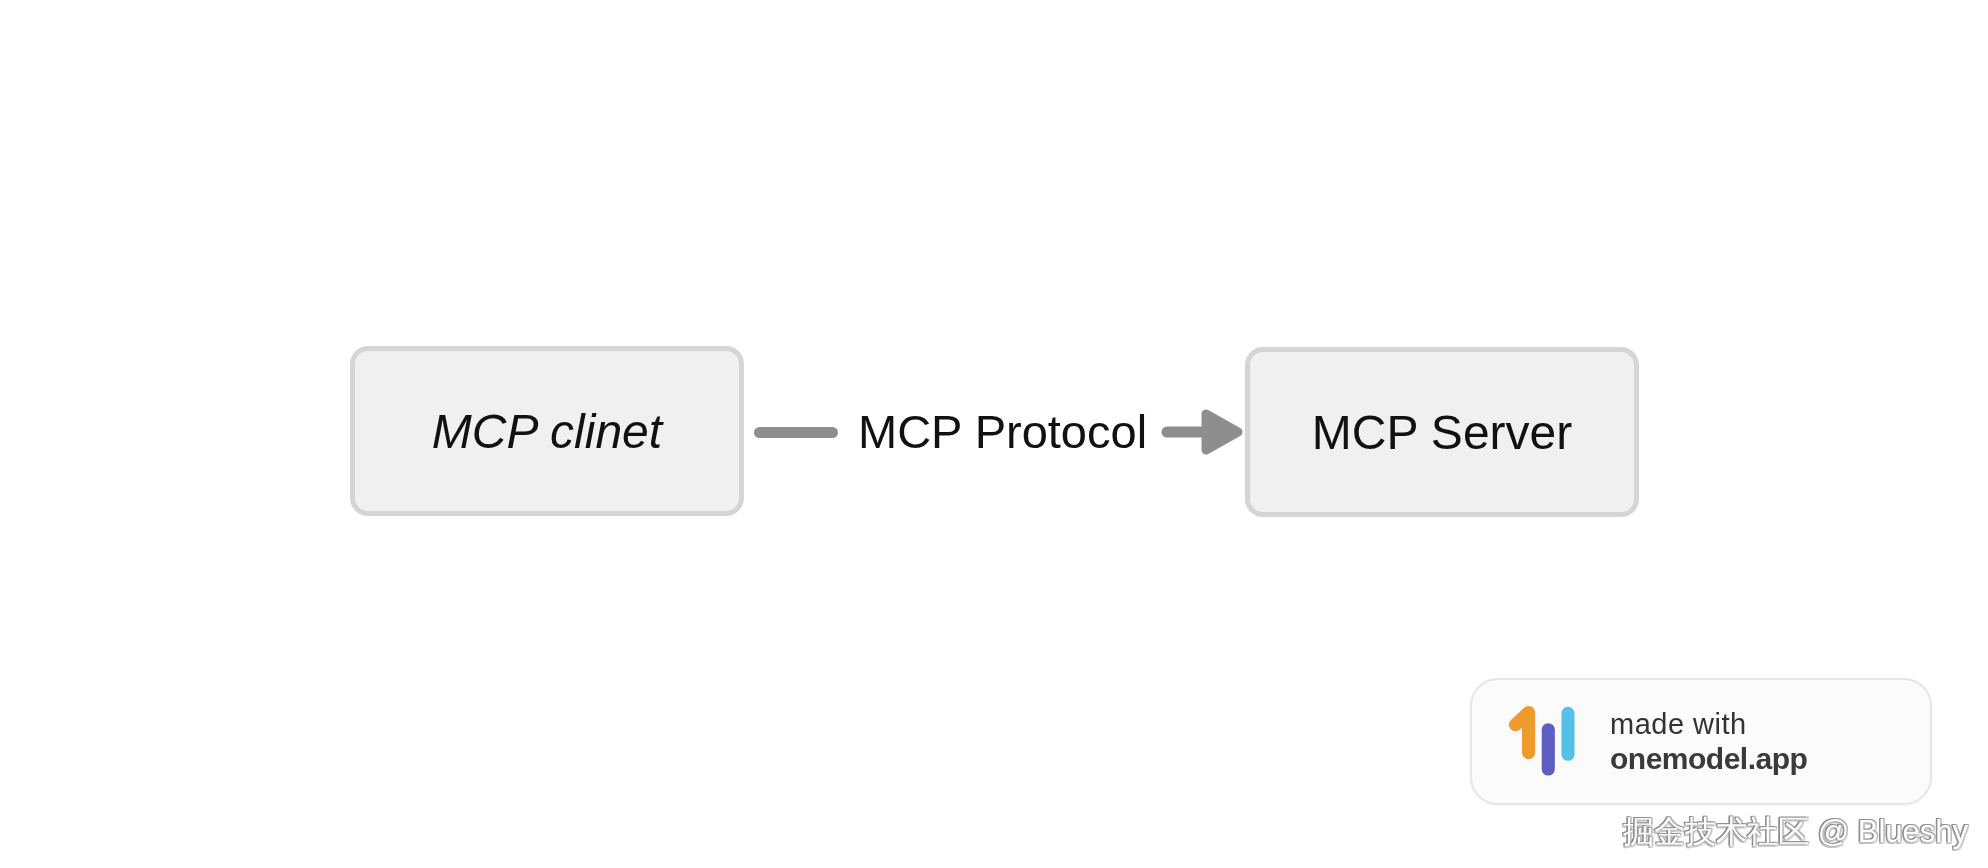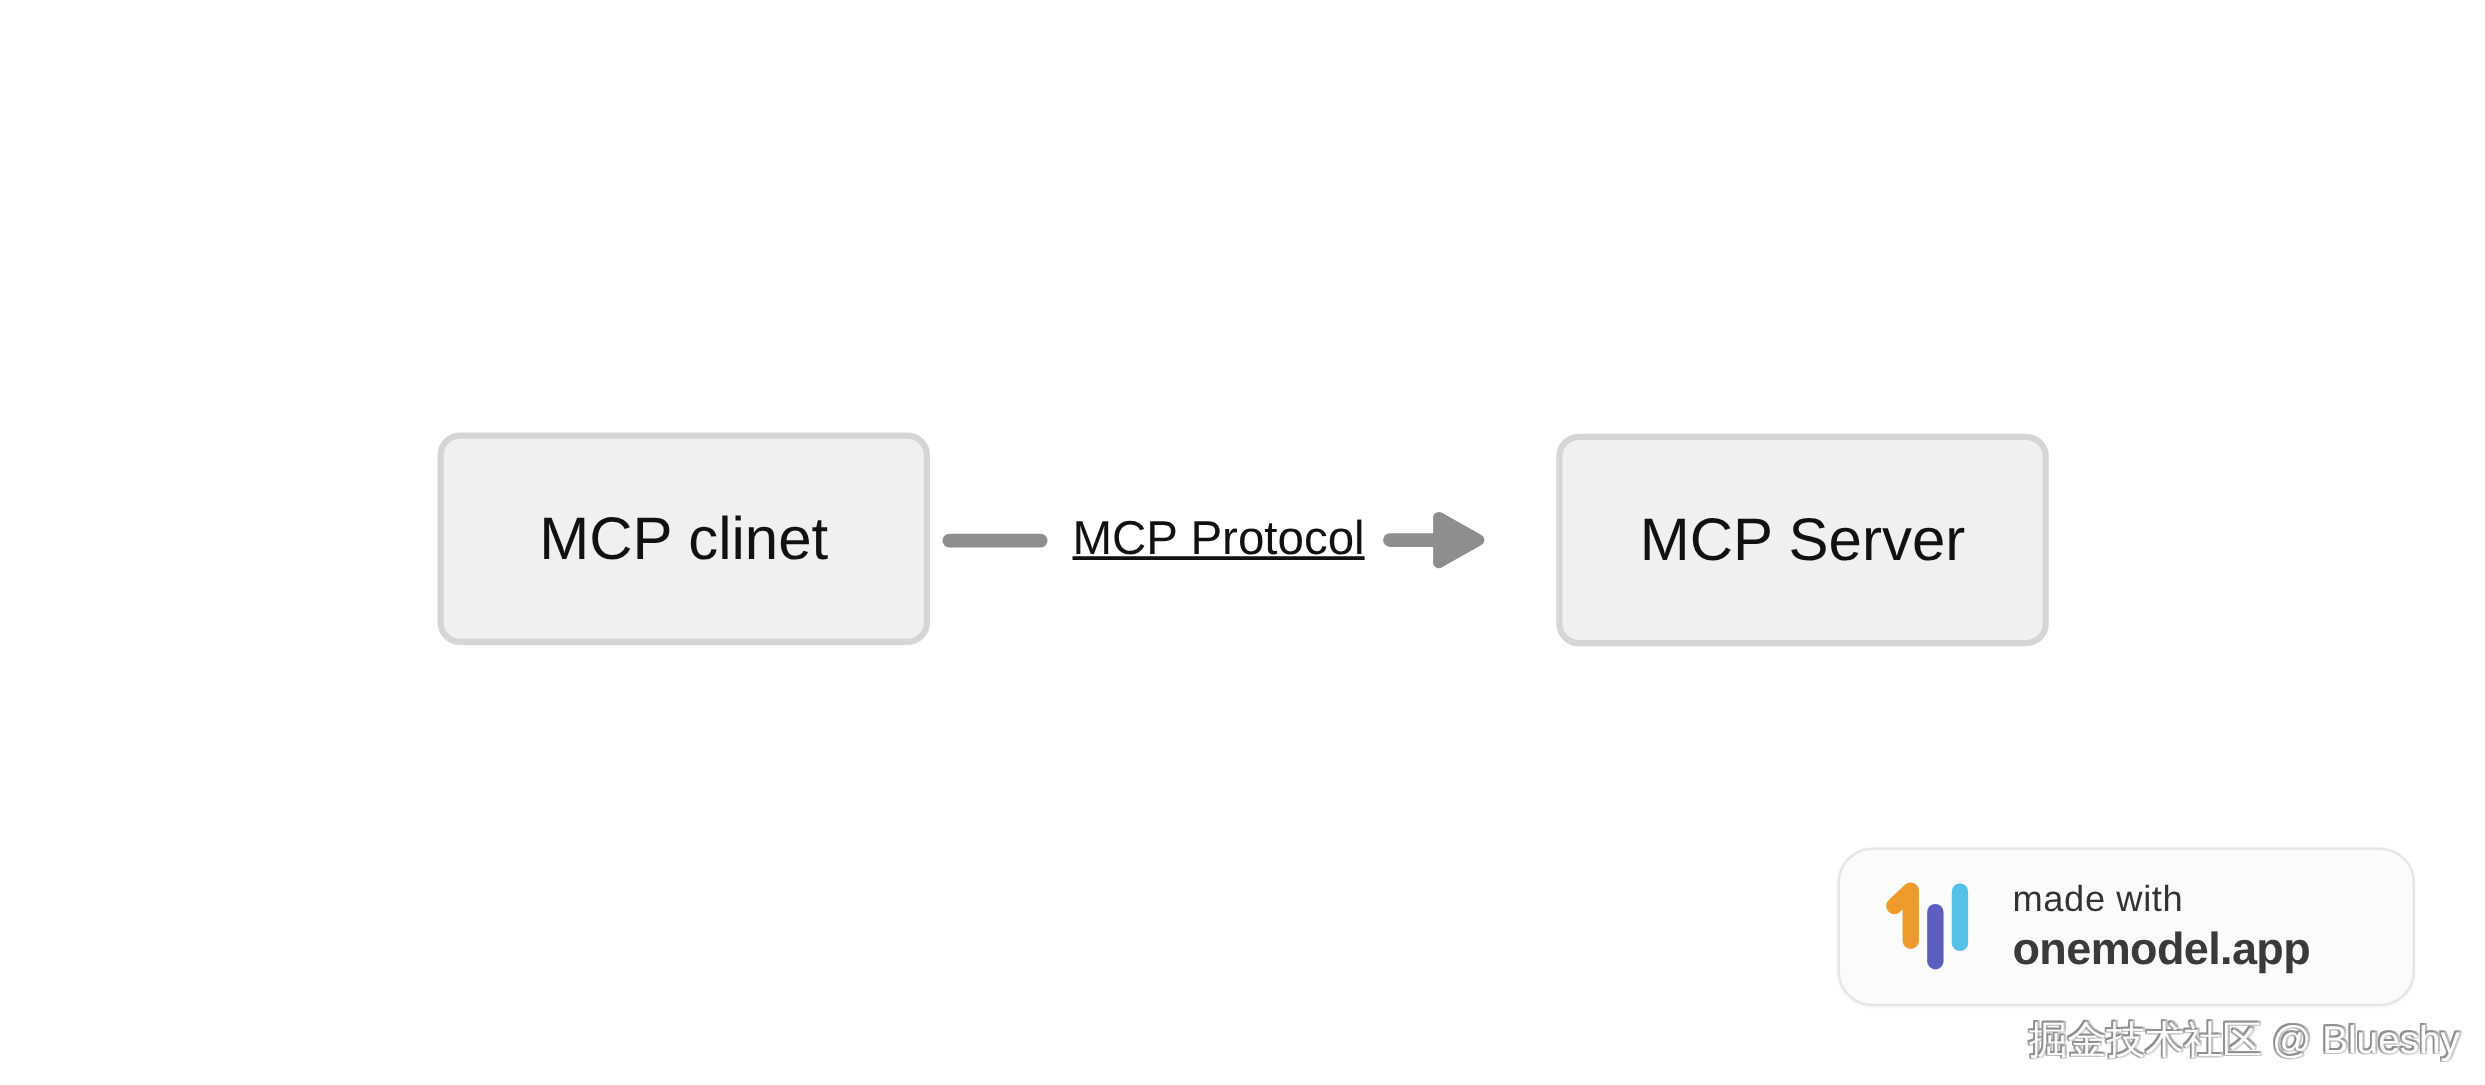--- a/index.html
+++ b/index.html
@@ -23,55 +23,55 @@
   .node{
     position:absolute;
     width:394px;height:170px;
     background:var(--node-fill);
     border:5px solid var(--node-border);
     border-radius:18px;
     display:flex;align-items:center;justify-content:center;
     font-size:48px;color:var(--text);
     white-space:nowrap;
   }
-  #node-client{left:350px;top:346px;}
+  #node-client{left:350px;top:346px;font-style:italic;}
   #node-server{left:1245px;top:347px;justify-content:center;}
   .connector{
     position:absolute;
     left:743px;top:347px;width:502px;height:170px;
     display:flex;align-items:center;
   }
   .edge-stub{
     width:84px;height:11px;border-radius:6px;
     background:var(--connector);
     margin-left:11px;flex:none;
   }
   .edge-label{
-    font-size:38px;color:var(--text);
+    font-size:47px;color:var(--text);
     margin:0 14px 2px 20px;
-    white-space:nowrap;flex:none;text-decoration:underline;
+    white-space:nowrap;flex:none;
   }
   .edge-arrow{flex:none;display:block;}
   .badge{
     position:absolute;
     left:1470px;top:678px;width:462px;height:127px;
     background:var(--badge-bg);
     border:2px solid var(--badge-border);
     border-radius:28px;
     display:flex;align-items:center;
     padding-left:32px;
     box-shadow:0 1px 3px rgba(0,0,0,0.04);
   }
   .badge-logo{flex:none;display:block;}
   .badge-text{margin-left:24px;display:flex;flex-direction:column;}
   .badge-line1{
     font-size:29px;color:#333333;letter-spacing:0.5px;
   }
   .badge-line2{
-    font-size:36px;font-weight:bold;color:var(--badge-text);
+    font-size:30px;font-weight:bold;color:var(--badge-text);
     letter-spacing:-0.5px;margin-top:1px;
   }
   .watermark{
     position:absolute;
     right:20px;top:811px;
     font-size:31px;
     color:#FFFFFF;
     white-space:nowrap;
     text-shadow:
       -1.5px -1.5px 0 #8F8F8F,

